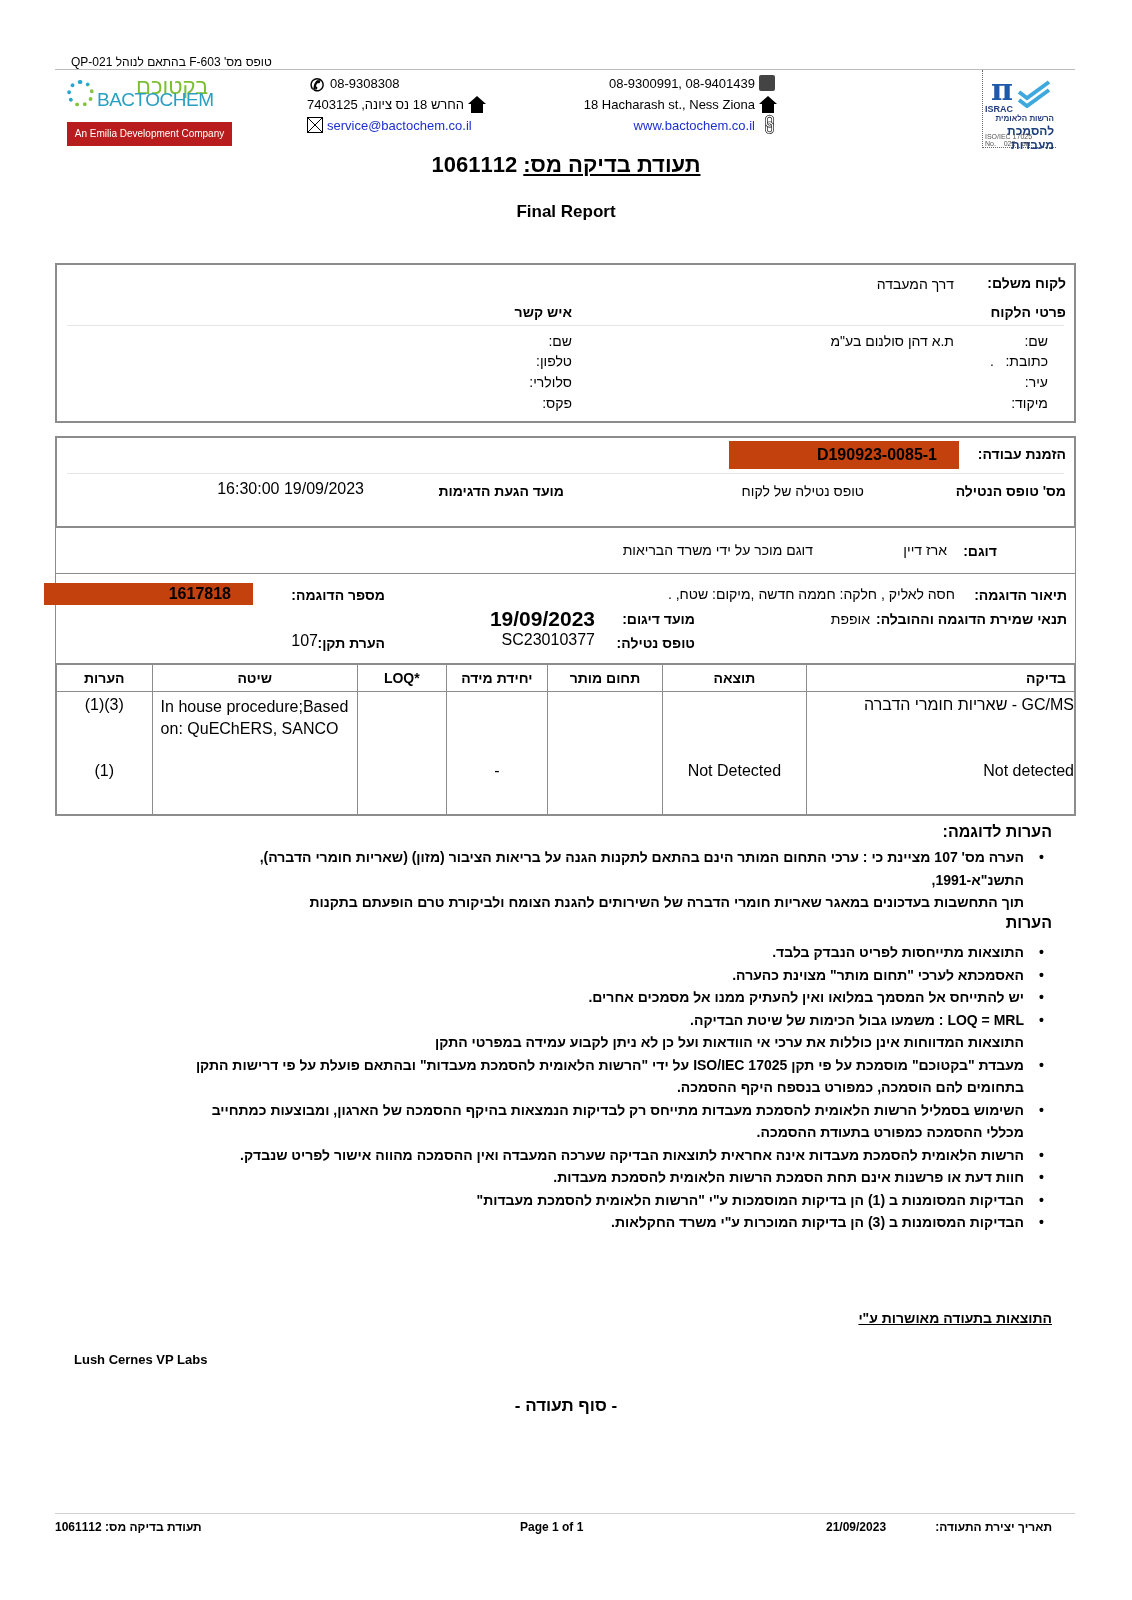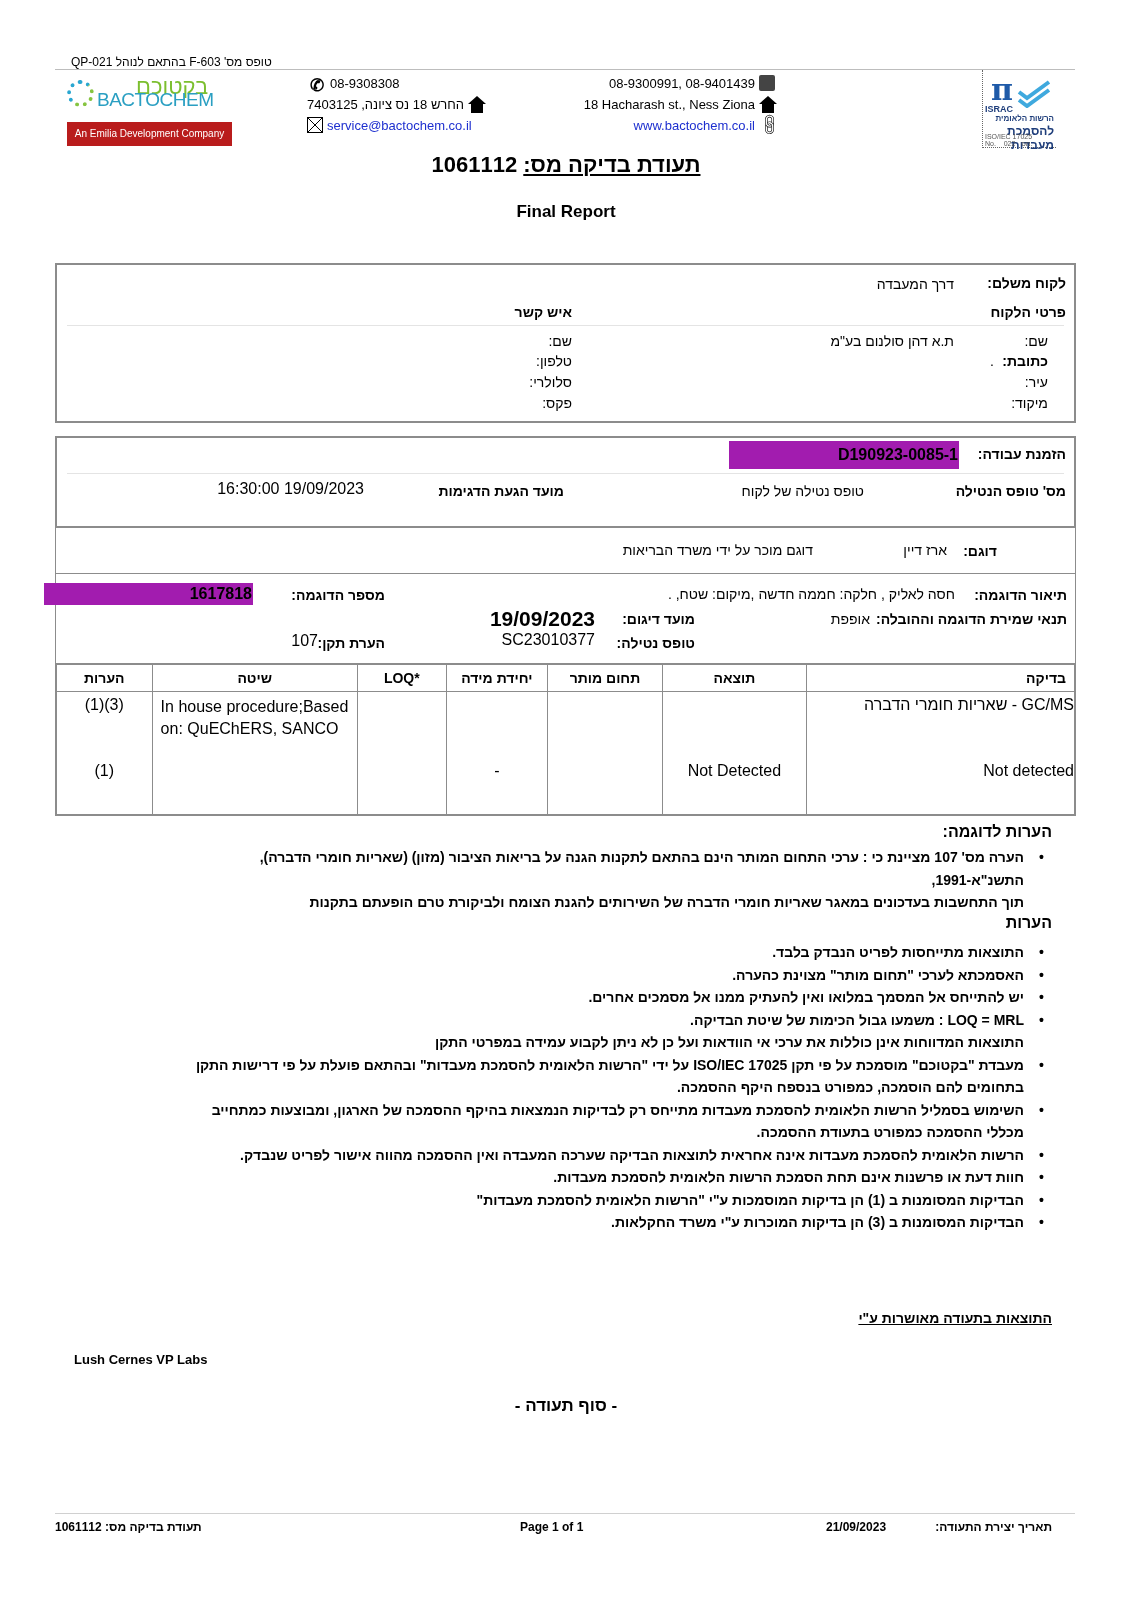--- a/index.html
+++ b/index.html
@@ -56,21 +56,21 @@
   .box { border: 2px solid #8c8c8c; }
   #client-box { left: 55px; top: 263px; width: 1021px; height: 160px; }
   #order-box { left: 55px; top: 436px; width: 1021px; height: 92px; }
   #sampler-box { left: 55px; top: 528px; width: 1021px; height: 45px; border-top: none; border-right: 1px solid #8c8c8c; border-left: 1px solid #8c8c8c; border-bottom: none;}
   #sample-box { left: 55px; top: 573px; width: 1021px; height: 90px; border: 1px solid #8c8c8c; border-bottom: none;}
   .sep { position: absolute; left: 10px; right: 10px; height: 1px; background: #e4e4e4; }
 
   .lbl { font-weight: bold; font-size: 14px; }
   .val { font-size: 14px; }
 
-  .shaded { background: #a21caf; font-weight: bold; font-size: 16px; text-align: right; padding-right: 1px; }
+  .shaded { background: #c2410c; font-weight: bold; font-size: 16px; text-align: right; padding-right: 22px; }
 
   
   #results { position: absolute; left: 55px; top: 663px; width: 1021px; border-collapse: collapse; direction: rtl; }
   #results th, #results td { border: 1px solid #8c8c8c; }
   #results th { height: 27px; font-size: 14px; font-weight: bold; text-align: center; background: #fff; }
   #results td { height: 124px; vertical-align: top; font-size: 16px; position: relative; }
   #results { border: 2px solid #8c8c8c; }
   .cell-inner { position: absolute; left: 0; right: 0; }
 
   
@@ -145,21 +145,21 @@
 
 <div class="abs box rtl" id="client-box">
   <span class="abs lbl" style="right:8px; top:10px;">לקוח משלם:</span>
   <span class="abs val" style="right:120px; top:11px;">דרך המעבדה</span>
   <span class="abs lbl" style="right:8px; top:39px;">פרטי הלקוח</span>
   <span class="abs lbl" style="right:502px; top:39px;">איש קשר</span>
   <div class="sep" style="top:60px;"></div>
 
   <span class="abs val" style="right:26px; top:68px;">שם:</span>
   <span class="abs val" style="right:120px; top:68px;">ת.א דהן סולנום בע"מ</span>
-  <span class="abs val" style="right:26px; top:88px;font-weight:bold;">כתובת:</span>
+  <span class="abs val" style="right:26px; top:88px;">כתובת:</span>
   <span class="abs val" style="right:80px; top:88px;">.</span>
   <span class="abs val" style="right:26px; top:109px;">עיר:</span>
   <span class="abs val" style="right:26px; top:130px;">מיקוד:</span>
 
   <span class="abs val" style="right:502px; top:68px;">שם:</span>
   <span class="abs val" style="right:502px; top:88px;">טלפון:</span>
   <span class="abs val" style="right:502px; top:109px;">סלולרי:</span>
   <span class="abs val" style="right:502px; top:130px;">פקס:</span>
 </div>
 

